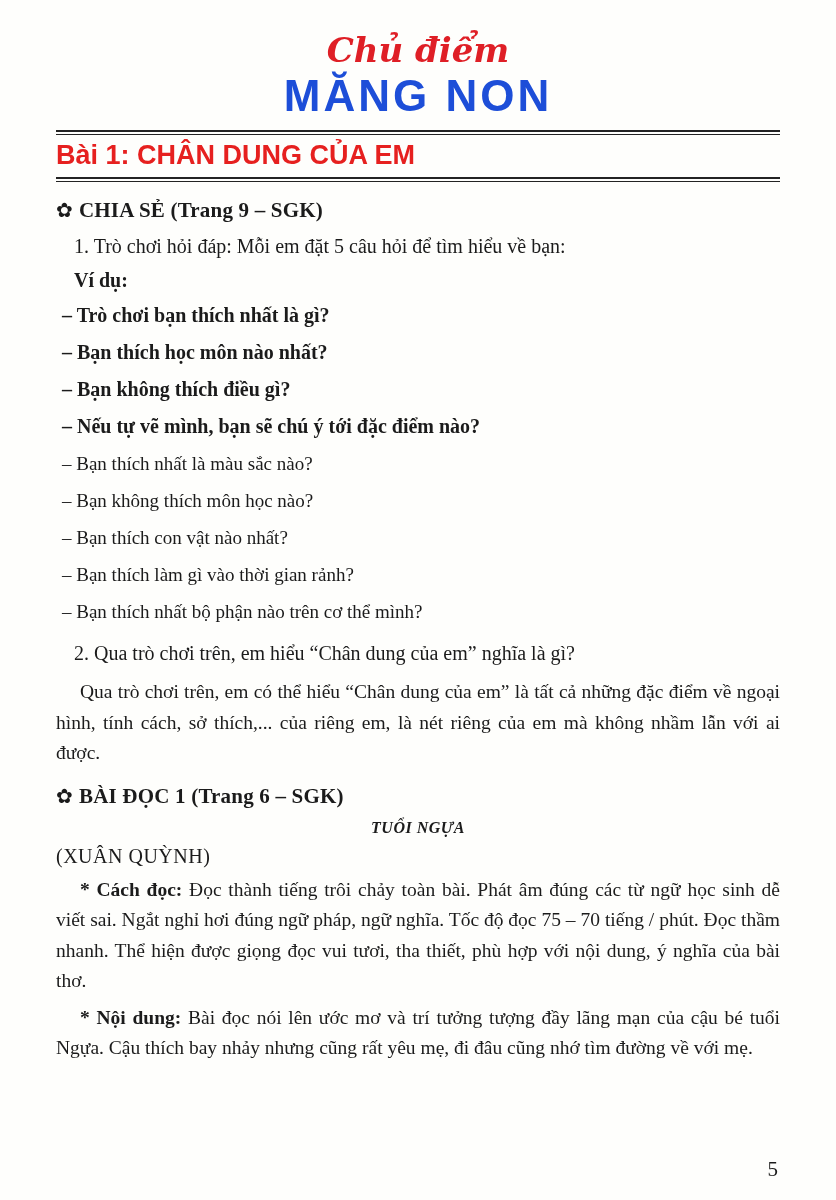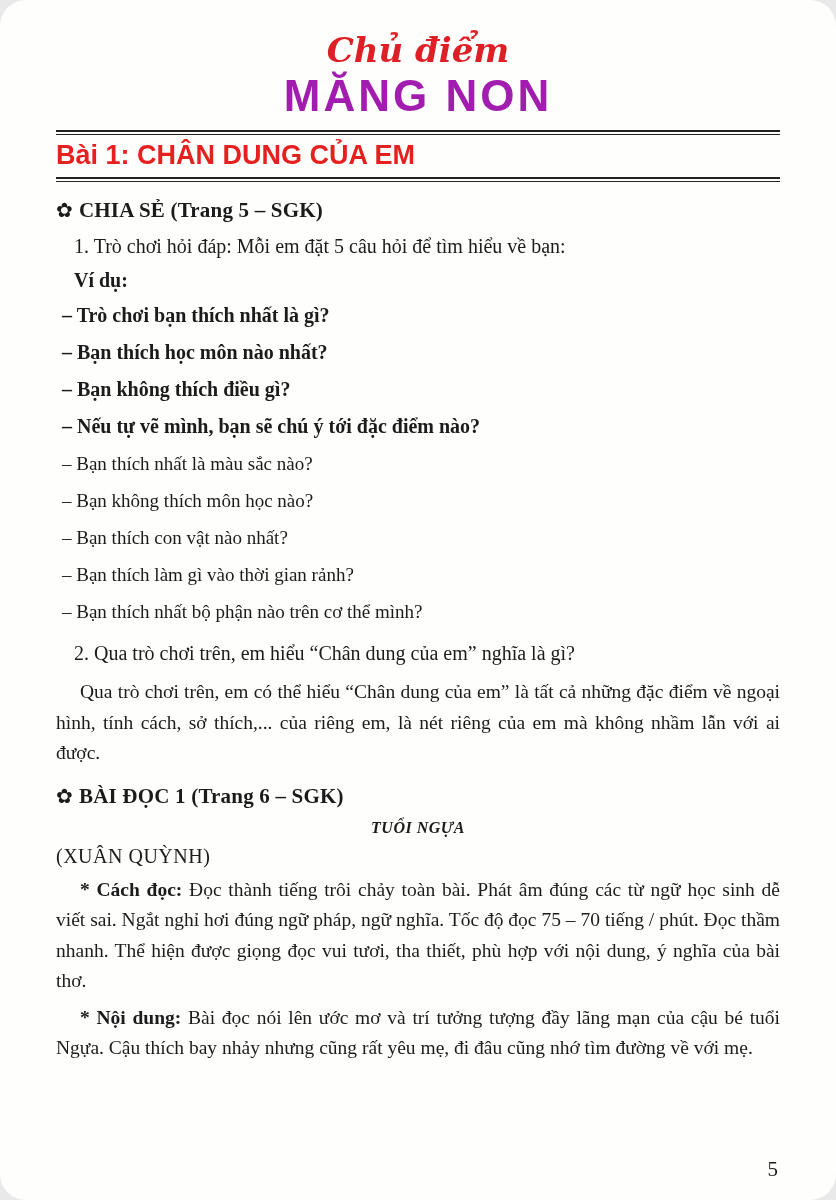--- a/index.html
+++ b/index.html
@@ -8,36 +8,35 @@
 
   .page {
     position: relative;
     width: 836px;
     height: 1200px;
     margin: 0 auto;
     background: #fefefc;
     color: #1b1b1b;
     padding: 30px 56px 0 56px;
     overflow: hidden;
-    border-radius: 26px;
   }
 
   
   .topic-label {
     text-align: center;
     color: #df1f26;
     font-style: italic;
     font-weight: bold;
     font-size: 34px;
     font-family: "DejaVu Serif", serif;
     margin-bottom: 2px;
   }
   .topic-title {
     text-align: center;
-    color: #a21caf;
+    color: #1d4ed8;
     font-weight: bold;
     font-size: 44px;
     letter-spacing: 3px;
     font-family: "Liberation Sans", sans-serif;
     line-height: 1.1;
     margin-bottom: 10px;
   }
   .rule {
     height: 5px;
     border-top: 2px solid #232323;
@@ -124,21 +123,21 @@
 
 <div class="page">
 
   <div class="topic-label">Chủ điểm</div>
   <div class="topic-title">MĂNG NON</div>
 
   <div class="rule"></div>
   <div class="lesson-title">Bài 1: CHÂN DUNG CỦA EM</div>
   <div class="rule"></div>
 
-  <div class="sec-head"><span class="flower-icon">✿</span><span>CHIA SẺ (Trang 5 – SGK)</span></div>
+  <div class="sec-head"><span class="flower-icon">✿</span><span>CHIA SẺ (Trang 9 – SGK)</span></div>
 
   <div class="task">1. Trò chơi hỏi đáp: Mỗi em đặt 5 câu hỏi để tìm hiểu về bạn:</div>
   <div class="example-label">Ví dụ:</div>
 
   <div class="q-list">
     <div class="q bold">– Trò chơi bạn thích nhất là gì?</div>
     <div class="q bold">– Bạn thích học môn nào nhất?</div>
     <div class="q bold">– Bạn không thích điều gì?</div>
     <div class="q bold">– Nếu tự vẽ mình, bạn sẽ chú ý tới đặc điểm nào?</div>
     <div class="q">– Bạn thích nhất là màu sắc nào?</div>

